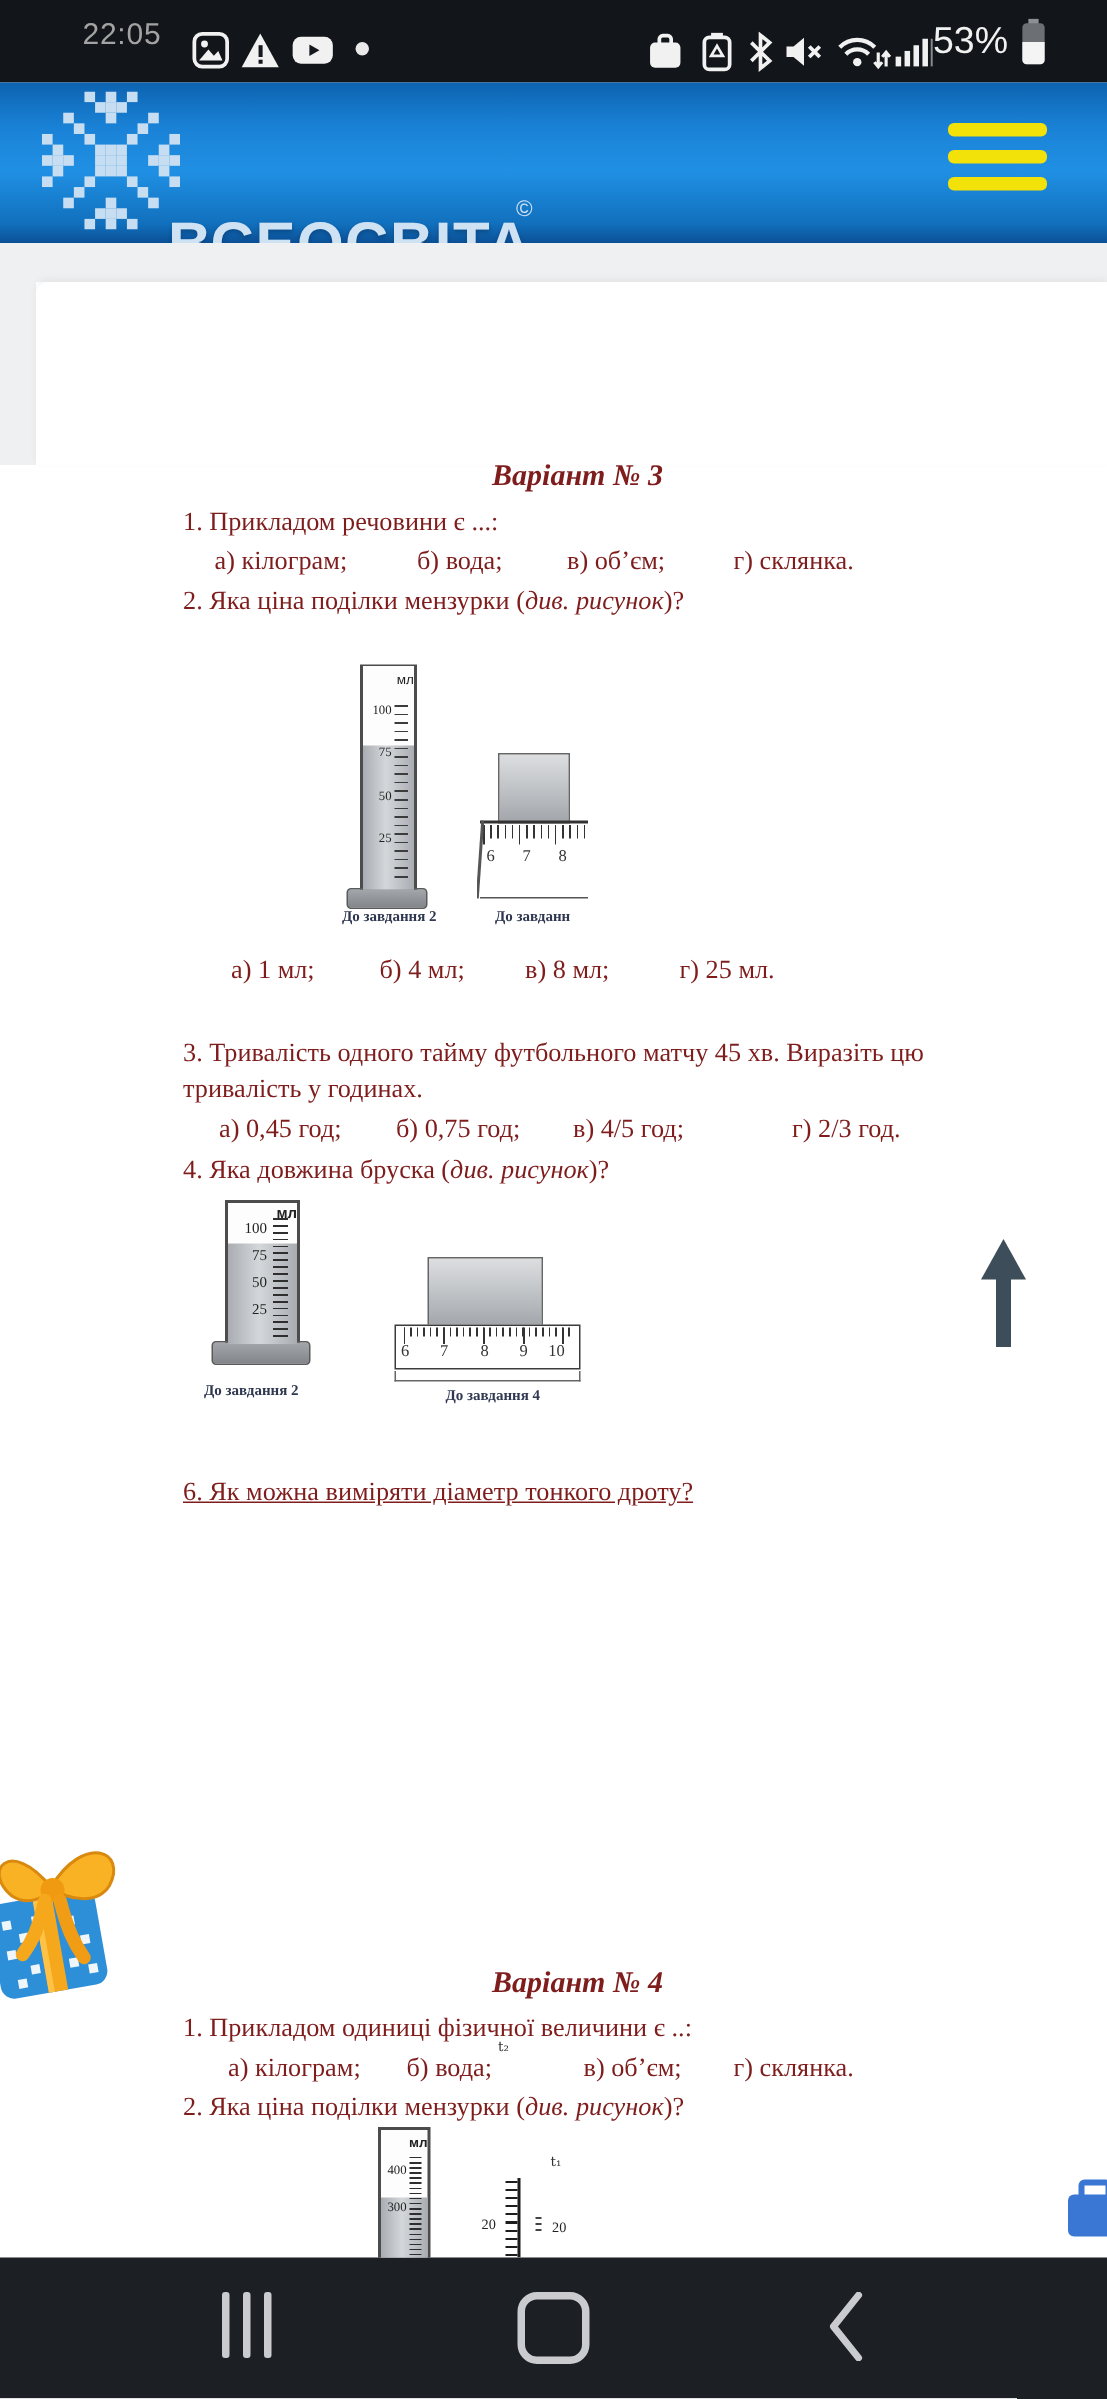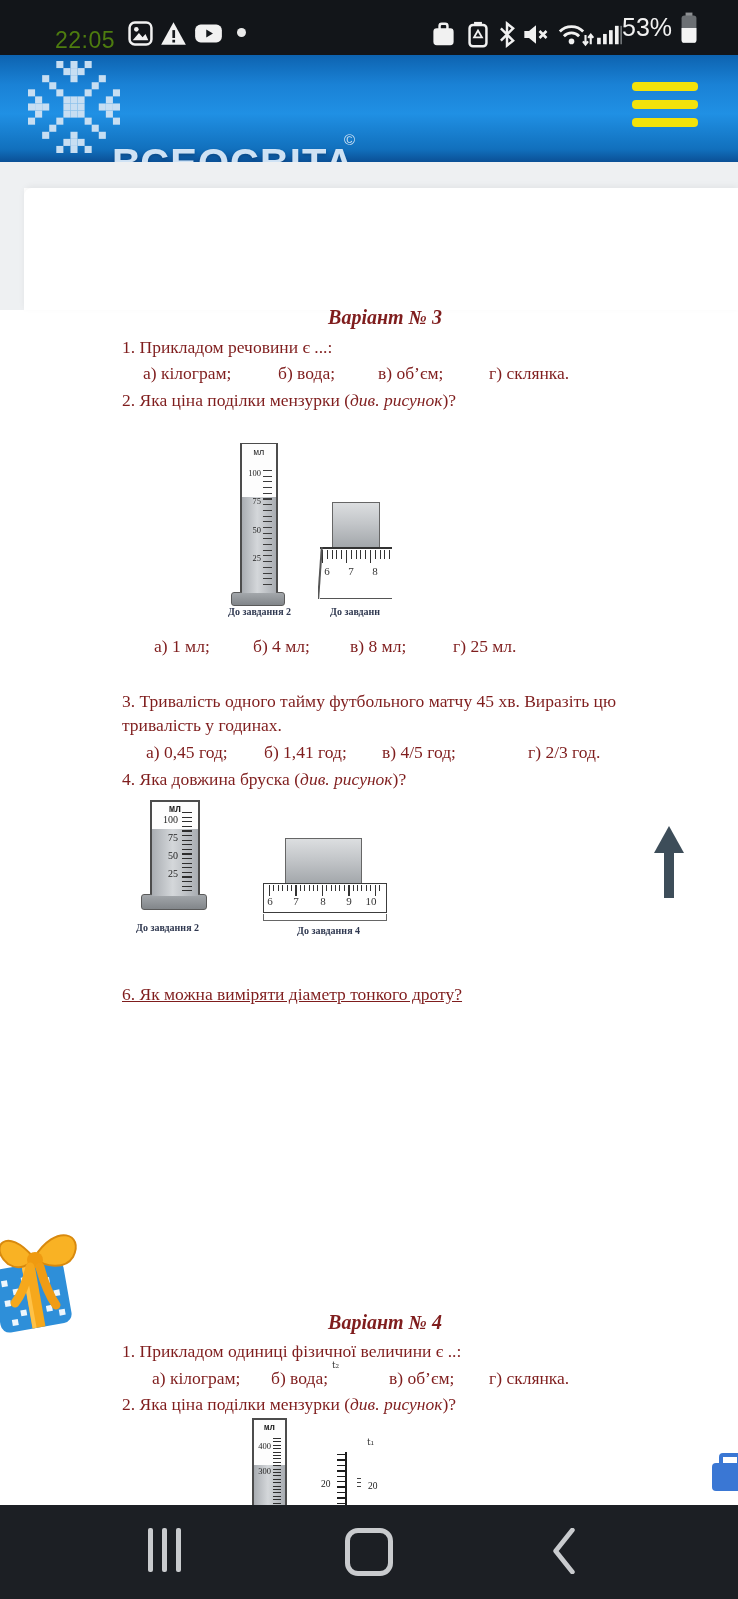--- a/index.html
+++ b/index.html
@@ -1,42 +1,42 @@
 <!DOCTYPE html>
 <html><head>
 <meta charset="utf-8">
 <style>
   html,body{margin:0;padding:0;background:#fff;}
   #screen{position:relative;width:738px;height:1599px;overflow:hidden;background:#fff;
           font-family:"Liberation Sans",sans-serif;}
   .abs{position:absolute;}
   
   #statusbar{left:0;top:0;width:738px;height:55px;background:#121519;color:#f1f1f1;}
-  #sb-time{left:55px;top:27px;font-size:23px;letter-spacing:.5px;color:#4d7c0f;}
+  #sb-time{left:55px;top:12px;font-size:20px;letter-spacing:.5px;color:#a3a3a3;}
   .sbicon{top:21px;}
   
   #header{left:0;top:55px;width:738px;height:107px;
     background:linear-gradient(180deg,#0d63b0 0%,#1a82d6 28%,#2090e4 55%,#1170bd 88%,#0b5096 100%);
     border-bottom:4px solid #0a4a8a;}
   #brand-text{left:112px;top:86px;font-size:40px;font-weight:bold;color:#cfe2f4;
     letter-spacing:1px;text-shadow:0 2px 3px rgba(8,48,96,.45);}
   #brand-copy{left:344px;top:76px;font-size:15px;color:#cfe2f4;}
   .hbar{left:632px;width:66px;height:9px;background:#f3e20a;border-radius:4px;}
   
   #page{left:0;top:162px;width:738px;height:1343px;background:#ffffff;overflow:hidden;}
   .graytop{background:#eef0f2;}
   
   .doc{font-family:"Liberation Serif",serif;font-size:17.5px;color:#7f1d1d;white-space:nowrap;}
   .doc-title{font-weight:bold;font-style:italic;font-size:20px;text-align:center;width:738px;padding-left:32px;box-sizing:border-box;}
   .opts span{position:absolute;top:0;}
   .blank{display:inline-block;width:54px;height:14px;border-bottom:1.3px solid #3a3a3a;margin:0 5px;}
   
   .caption{font-family:"Liberation Serif",serif;font-size:10px;font-weight:bold;color:#2f3850;white-space:nowrap;}
   .cyl{border:2px solid #4c4c4c;background:#fdfdfd;}
-  .cyl .unit{position:absolute;width:100%;text-align:center;font-family:Liberation Mono, monospace;color:#222;}
+  .cyl .unit{position:absolute;width:100%;text-align:right;font-family:Liberation Sans, sans-serif;color:#222;}
   .cyl .num{position:absolute;font-family:"Liberation Serif",serif;color:#222;text-align:right;z-index:3;}
   .cyl .ticks{position:absolute;z-index:3;}
   .liquid{position:absolute;left:0;right:0;bottom:1px;z-index:1;
     background:linear-gradient(90deg,#a9adb2 0%,#d4d7da 45%,#a9adb2 100%);}
   .base{background:linear-gradient(180deg,#a3a7ab,#82868a);border:1px solid #5a5a5a;border-radius:3px;}
   .block{background:linear-gradient(180deg,#dcdee0 0%,#c3c6c9 45%,#a2a6aa 100%);border:1px solid #666;}
   .ruler{background:#fff;border:1.5px solid #3c3c3c;}
   .rnum{position:absolute;font-family:"Liberation Serif",serif;font-size:11px;color:#333;width:14px;text-align:center;}
   
   #uparrow{left:640px;top:806px;width:60px;height:106px;background:#fff;}
@@ -225,21 +225,21 @@
       <span style="left:154px">а) 1 мл;</span>
       <span style="left:253px">б) 4 мл;</span>
       <span style="left:350px">в) 8 мл;</span>
       <span style="left:453px">г) 25 мл.</span>
     </div>
 
     <div class="abs doc" style="left:122px;top:529px;">3.   Тривалість одного тайму футбольного матчу 45 хв. Виразіть цю</div>
     <div class="abs doc" style="left:122px;top:553px;">тривалість у годинах.</div>
     <div class="abs doc opts" style="left:0;top:580px;width:738px;height:24px;">
       <span style="left:146px">а) 0,45 год;</span>
-      <span style="left:264px">б) 1,41 год;</span>
+      <span style="left:264px">б) 0,75 год;</span>
       <span style="left:382px">в) 4/5 год;</span>
       <span style="left:528px">г) 2/3 год.</span>
     </div>
 
     <div class="abs doc" style="left:122px;top:607px;"><span>4.   Яка довжина бруска (</span><i>див. рисунок</i><span>)?</span></div>
 
     <div class="abs cyl" style="left:150px;top:638px;width:46px;height:95px;">
       <span class="unit" style="top:2px;font-size:10px;font-weight:bold;">мл</span>
       <div class="liquid" style="top:27px;"></div>
       <span class="num" style="left:2px;top:12px;width:24px;font-size:10px;">100</span>

